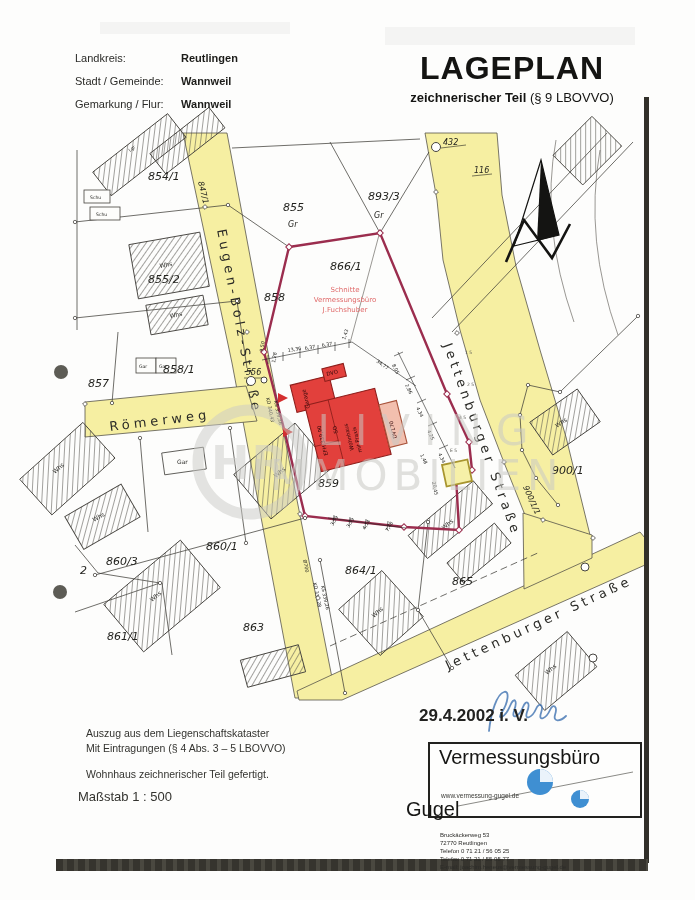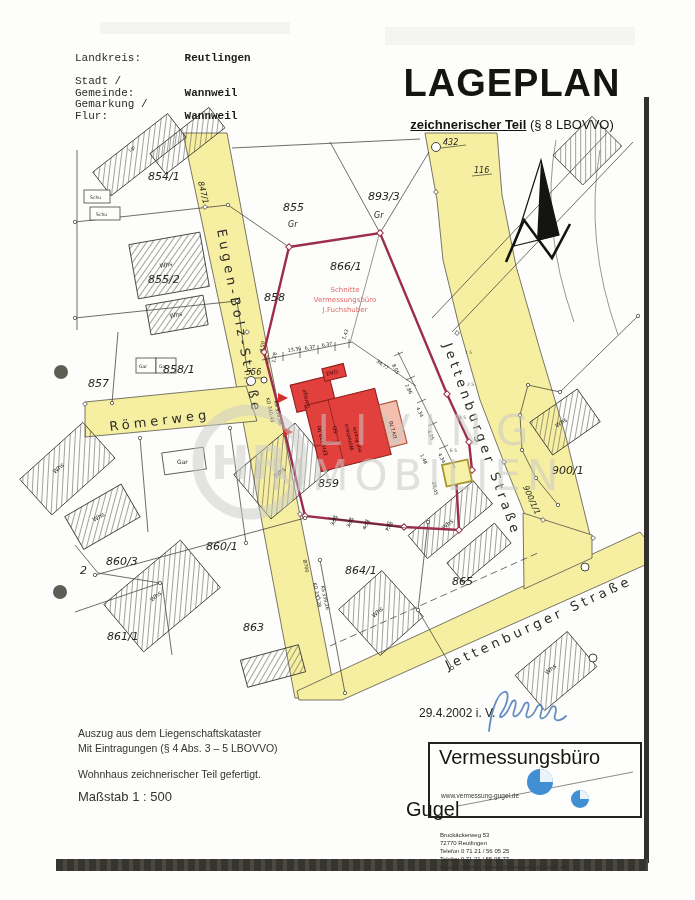--- a/index.html
+++ b/index.html
@@ -1,30 +1,30 @@
 <!DOCTYPE html>
 <html><head>
 <meta charset="utf-8">
 <style>
   html,body{margin:0;padding:0;background:#ffffff;}
   .page{position:relative;width:695px;height:900px;background:#fdfdfc;overflow:hidden;
         font-family:"Liberation Sans",sans-serif;}
   
-  .hdr-row{position:absolute;left:75px;width:300px;font-size:11px;color:#2b2b28;font-family:Liberation Mono, monospace;}
+  .hdr-row{position:absolute;left:75px;width:300px;font-size:11px;color:#2b2b28;}
   .hdr-row .lab{display:inline-block;width:103px;}
   .hdr-row .val{font-weight:bold;color:#1c1c19;}
   .titleblock{position:absolute;left:378px;top:50px;width:268px;text-align:center;color:#141412;}
-  .titleblock h1{margin:12px;font-size:38px;font-weight:bold;letter-spacing:1px;}
+  .titleblock h1{margin:0;font-size:32px;font-weight:bold;letter-spacing:1px;}
   .titleblock .sub{margin-top:3px;font-size:13px;}
-  .titleblock .sub b{font-weight:bold;text-decoration:underline;}
+  .titleblock .sub b{font-weight:bold;}
   
   .notes{position:absolute;left:78px;top:726px;font-size:10.5px;color:#33332f;line-height:1.45;}
-  .notes .para{margin:0 0 11px 0;}
+  .notes .para{margin:0 0 11px 8px;}
   .scale{position:absolute;left:78px;top:789px;font-size:13px;color:#33332f;}
-  .dateline{position:absolute;left:419px;top:706px;font-size:12px;font-weight:normal;color:#222220;}
+  .dateline{position:absolute;left:419px;top:706px;font-size:17px;font-weight:bold;color:#222220;}
   .logobox{position:absolute;left:428px;top:742px;width:214px;height:76px;background:#fefefd;
            border:2px solid #22221f;box-sizing:border-box;}
   .logobox .big1{position:absolute;left:9px;top:2px;font-size:20px;color:#161614;letter-spacing:0px;}
   .logobox .web{position:absolute;left:11px;top:25px;font-size:6.5px;color:#3a3a36;}
   .logobox .big2{position:absolute;right:24px;top:24px;font-size:20px;color:#161614;}
   .logobox .addr{position:absolute;left:10px;top:34px;font-size:6px;line-height:1.34;color:#2c2c29;}
   .logosvg{position:absolute;left:0;top:0;z-index:0;}
   .logobox .txt{position:relative;z-index:1;}
   
   .edge-right{position:absolute;left:644px;top:97px;width:5px;height:766px;background:#32302a;}
@@ -363,21 +363,21 @@
   </div>
   <div class="hdr-row" style="top:98px;">
     <span class="lab">Gemarkung / Flur:</span>
     <span class="val">Wannweil</span>
   </div>
 
   <div class="titleblock">
     <h1>LAGEPLAN</h1>
     <div class="sub">
       <b>zeichnerischer Teil</b>
-      <span>(§ 8 LBOVVO)</span>
+      <span>(§ 9 LBOVVO)</span>
     </div>
   </div>
 
   <div class="notes">
     <div class="para">
       <div>Auszug aus dem Liegenschaftskataster</div>
       <div>Mit Eintragungen (§ 4 Abs. 3 – 5 LBOVVO)</div>
     </div>
     <div class="para">
       <div>Wohnhaus zeichnerischer Teil gefertigt.</div>

